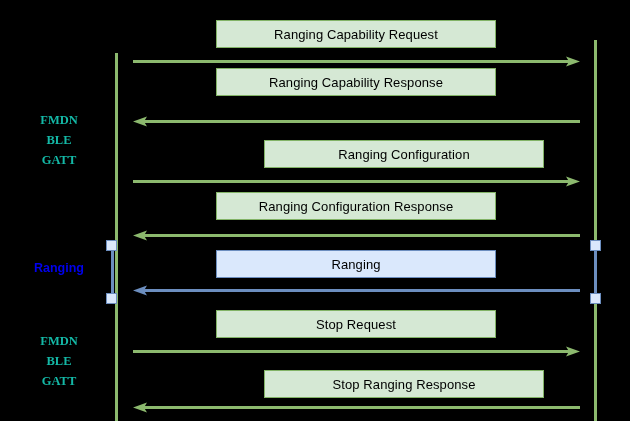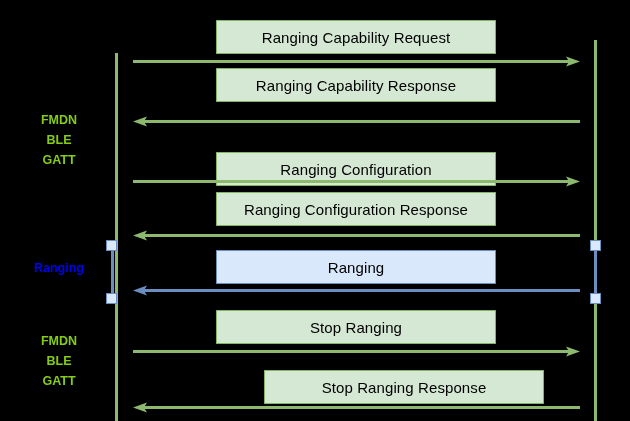--- a/index.html
+++ b/index.html
@@ -37,26 +37,26 @@
     background: #dae8fc;
     border: 1px solid #6c8ebf;
     box-sizing: border-box;
   }
 
   
   .msg-box {
     position: absolute;
     left: 216px;
     width: 280px;
-    height: 34px;
+    height: 28px;
     box-sizing: border-box;
     display: flex;
     align-items: center;
     justify-content: center;
-    font-size: 15px;
+    font-size: 13px;
     color: #000000;
     letter-spacing: 0.1px;
   }
   .msg-box.green {
     background: #d5e8d4;
     border: 1px solid #82b366;
   }
   .msg-box.blue {
     background: #dae8fc;
     border: 1px solid #6c8ebf;
@@ -71,21 +71,21 @@
 
   
   .group-label {
     position: absolute;
     text-align: center;
     font-size: 12.5px;
     font-weight: bold;
     line-height: 20px;
     white-space: pre-line;
   }
-  .group-label.fmdn { color: #84cc16; }
+  .group-label.fmdn { color: #14b8a6; font-family: Liberation Serif, serif; }
   .group-label.ranging { color: #0000ee; }
 </style>
 </head>
 <body>
 
 <div id="canvas">
 
   <div id="lifeline-left" class="lifeline"></div>
   <div id="lifeline-right" class="lifeline"></div>
 
@@ -120,21 +120,21 @@
   <div class="msg-box green" style="top:68px;">
     <span>Ranging Capability Response</span>
   </div>
   <div class="arrow" style="left:133px; top:116px; width:447px;">
     <svg width="447" height="11" viewBox="0 0 447 11">
       <line x1="9" y1="5.5" x2="447" y2="5.5" stroke="#8cb96e" stroke-width="3"></line>
       <path d="M0,5.5 L14,0.5 L11,5.5 L14,10.5 Z" fill="#8cb96e"></path>
     </svg>
   </div>
 
-  <div class="msg-box green" style="top:152px;">
+  <div class="msg-box green" style="top:140px;margin-left:48px;">
     <span>Ranging Configuration</span>
   </div>
   <div class="arrow" style="left:133px; top:176px; width:447px;">
     <svg width="447" height="11" viewBox="0 0 447 11">
       <line x1="0" y1="5.5" x2="438" y2="5.5" stroke="#8cb96e" stroke-width="3"></line>
       <path d="M447,5.5 L433,0.5 L436,5.5 L433,10.5 Z" fill="#8cb96e"></path>
     </svg>
   </div>
 
   <div class="msg-box green" style="top:192px;">
@@ -151,21 +151,21 @@
     <span>Ranging</span>
   </div>
   <div class="arrow" style="left:133px; top:285px; width:447px;">
     <svg width="447" height="11" viewBox="0 0 447 11">
       <line x1="9" y1="5.5" x2="447" y2="5.5" stroke="#6c8ebf" stroke-width="3"></line>
       <path d="M0,5.5 L14,0.5 L11,5.5 L14,10.5 Z" fill="#6c8ebf"></path>
     </svg>
   </div>
 
   <div class="msg-box green" style="top:310px;">
-    <span>Stop Ranging</span>
+    <span>Stop Request</span>
   </div>
   <div class="arrow" style="left:133px; top:346px; width:447px;">
     <svg width="447" height="11" viewBox="0 0 447 11">
       <line x1="0" y1="5.5" x2="438" y2="5.5" stroke="#8cb96e" stroke-width="3"></line>
       <path d="M447,5.5 L433,0.5 L436,5.5 L433,10.5 Z" fill="#8cb96e"></path>
     </svg>
   </div>
 
   <div class="msg-box green" style="top:370px;margin-left:48px;">
     <span>Stop Ranging Response</span>

